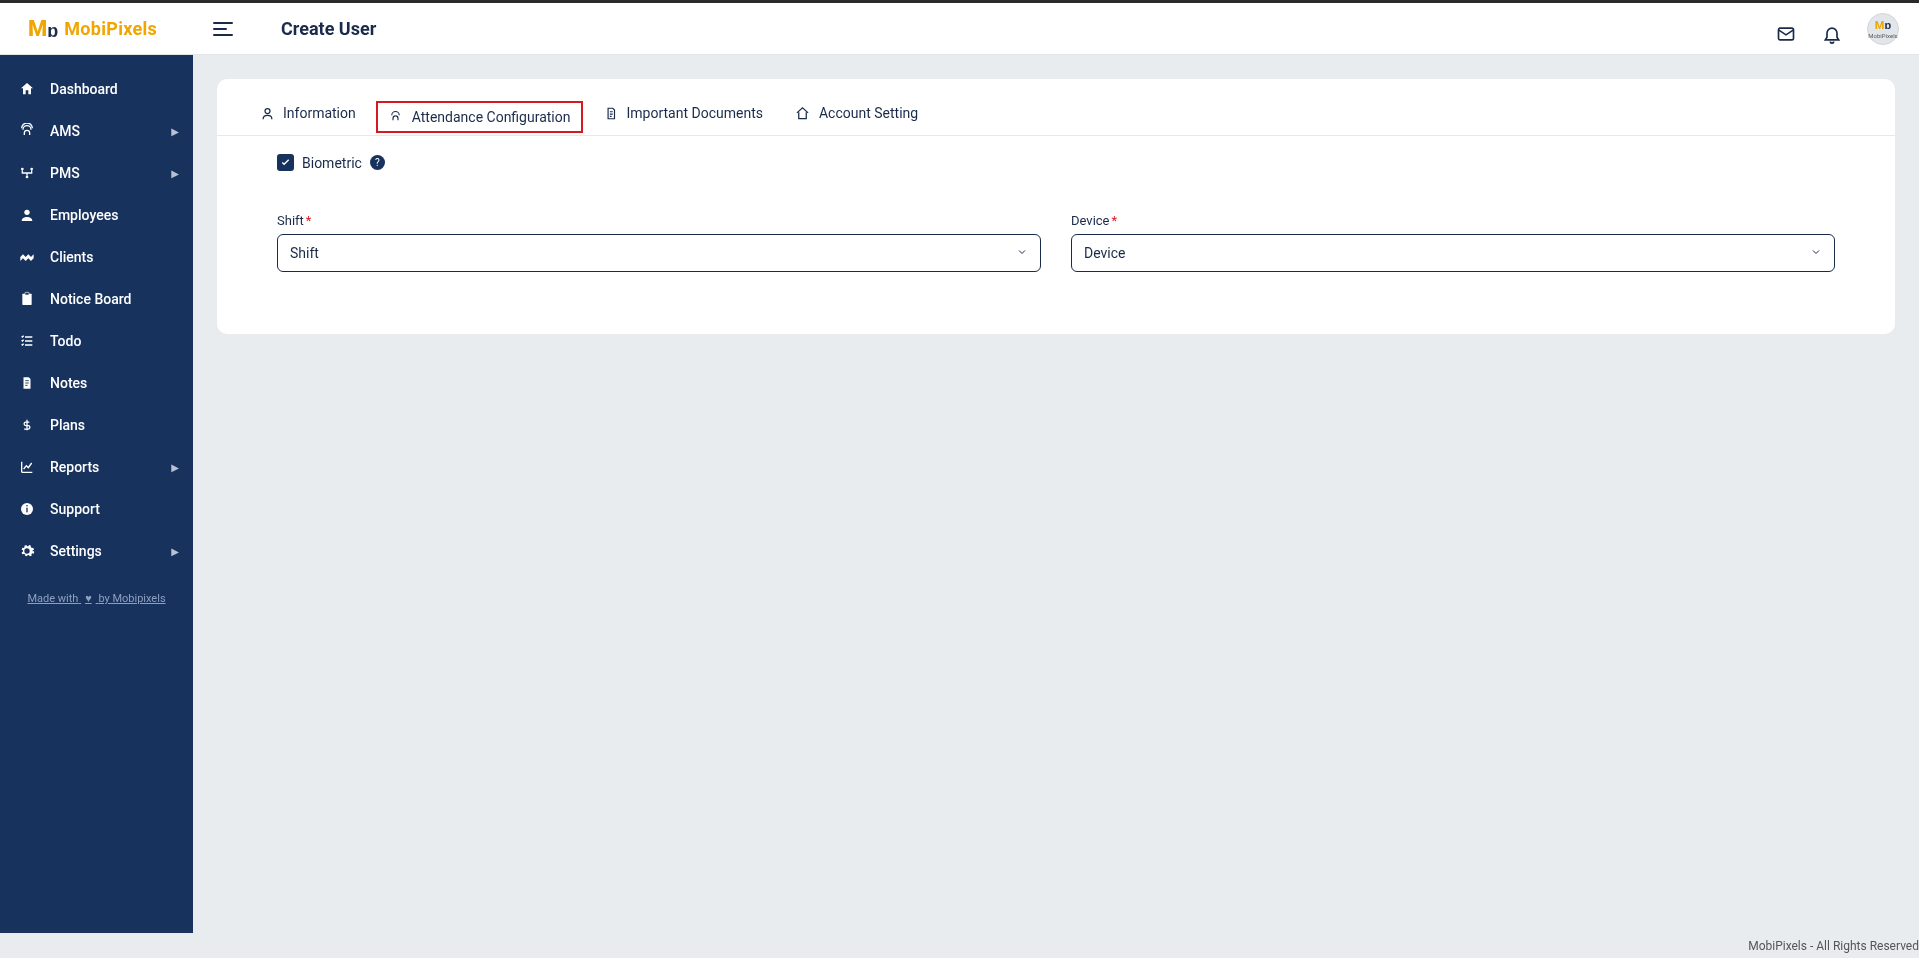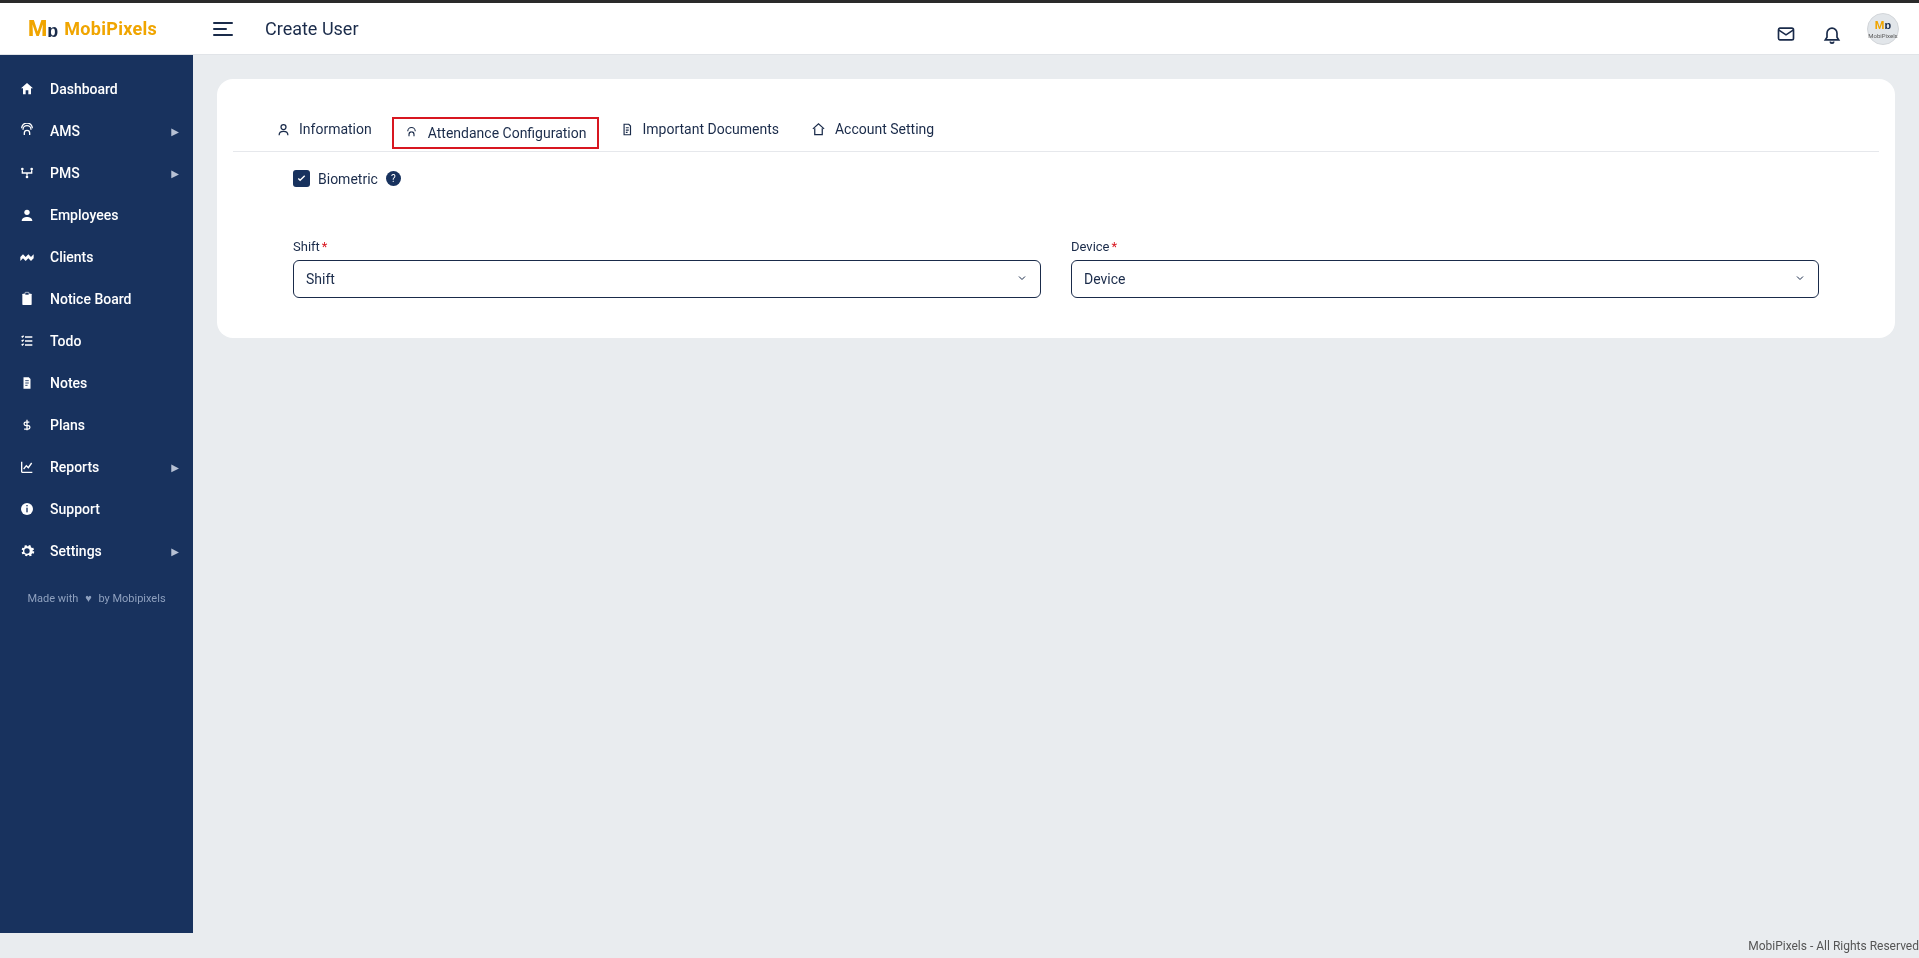--- a/index.html
+++ b/index.html
@@ -51,23 +51,23 @@
     width: 24px; height: 24px;
     display: flex; flex-direction: column; justify-content: center;
     gap: 4px;
     cursor: pointer;
   }
   .menu-toggle span { display:block; height:2px; background:#1a2b4a; border-radius:1px; }
   .menu-toggle span:nth-child(1){width:20px}
   .menu-toggle span:nth-child(2){width:14px}
   .menu-toggle span:nth-child(3){width:20px}
   .page-title {
-    margin-left: 28px;
+    margin-left: 44px;
     font-size: 18px;
-    font-weight: 400;
+    font-weight: 700;
     color: #1a2b4a;
   }
   .topbar-right {
     margin-left: auto;
     display: flex;
     align-items: flex-end;
     gap: 24px;
   }
   .icon-btn { width:22px; height:22px; display:flex; align-items:center; justify-content:center; cursor:pointer; color:#1a2b4a; }
   .avatar {
@@ -102,32 +102,33 @@
     color:#fff;
   }
   .nav li .nav-icon { width:18px; height:18px; display:flex; align-items:center; justify-content:center; font-size:15px; }
   .nav li .chev { position:absolute; right:14px; font-size:10px; color:#b7c1d4; }
   .made-with {
     margin-top: 14px;
     font-size: 11px;
     color: #8ea0be;
     text-align:center;
     padding: 6px 10px;
+    text-decoration: underline;
   }
 
   .content {
     position:absolute;
     top:55px; left:193px; right:0; bottom:25px;
     overflow:auto;
     padding: 24px;
   }
   .card {
     background:#ffffff;
-    border-radius:16px;
-    padding: 16px;
+    border-radius:10px;
+    padding: 0;
     min-height: 255px;
   }
   .tabs {
     display:flex;
     align-items:center;
     padding: 18px 30px 0 30px;
     border-bottom: 1px solid #e6e8ec;
     gap: 8px;
   }
   .tab {
@@ -138,21 +139,21 @@
     cursor:pointer;
   }
   .tab.active {
     border: 2px solid #d81720;
     border-bottom: 2px solid #d81720;
     padding: 6px 10px;
     margin-bottom: -1px;
   }
   .tab .tab-icon { width:16px; height:16px; display:flex; align-items:center; justify-content:center; }
   .form-area { padding: 18px 60px 24px 60px; }
-  .check-row { display:flex; align-items:center; gap:8px; margin-bottom:24px; }
+  .check-row { display:flex; align-items:center; gap:8px; margin-bottom:14px; }
   .checkbox {
     width:17px; height:17px; border-radius:3px;
     background:#18325e; display:flex; align-items:center; justify-content:center;
     color:#fff; font-size:11px;
   }
   .check-label { font-size:14px; color:#1a2b4a; }
   .help-badge {
     width:15px; height:15px; border-radius:50%;
     background:#18325e; color:#fff; font-size:10px;
     display:flex; align-items:center; justify-content:center;

